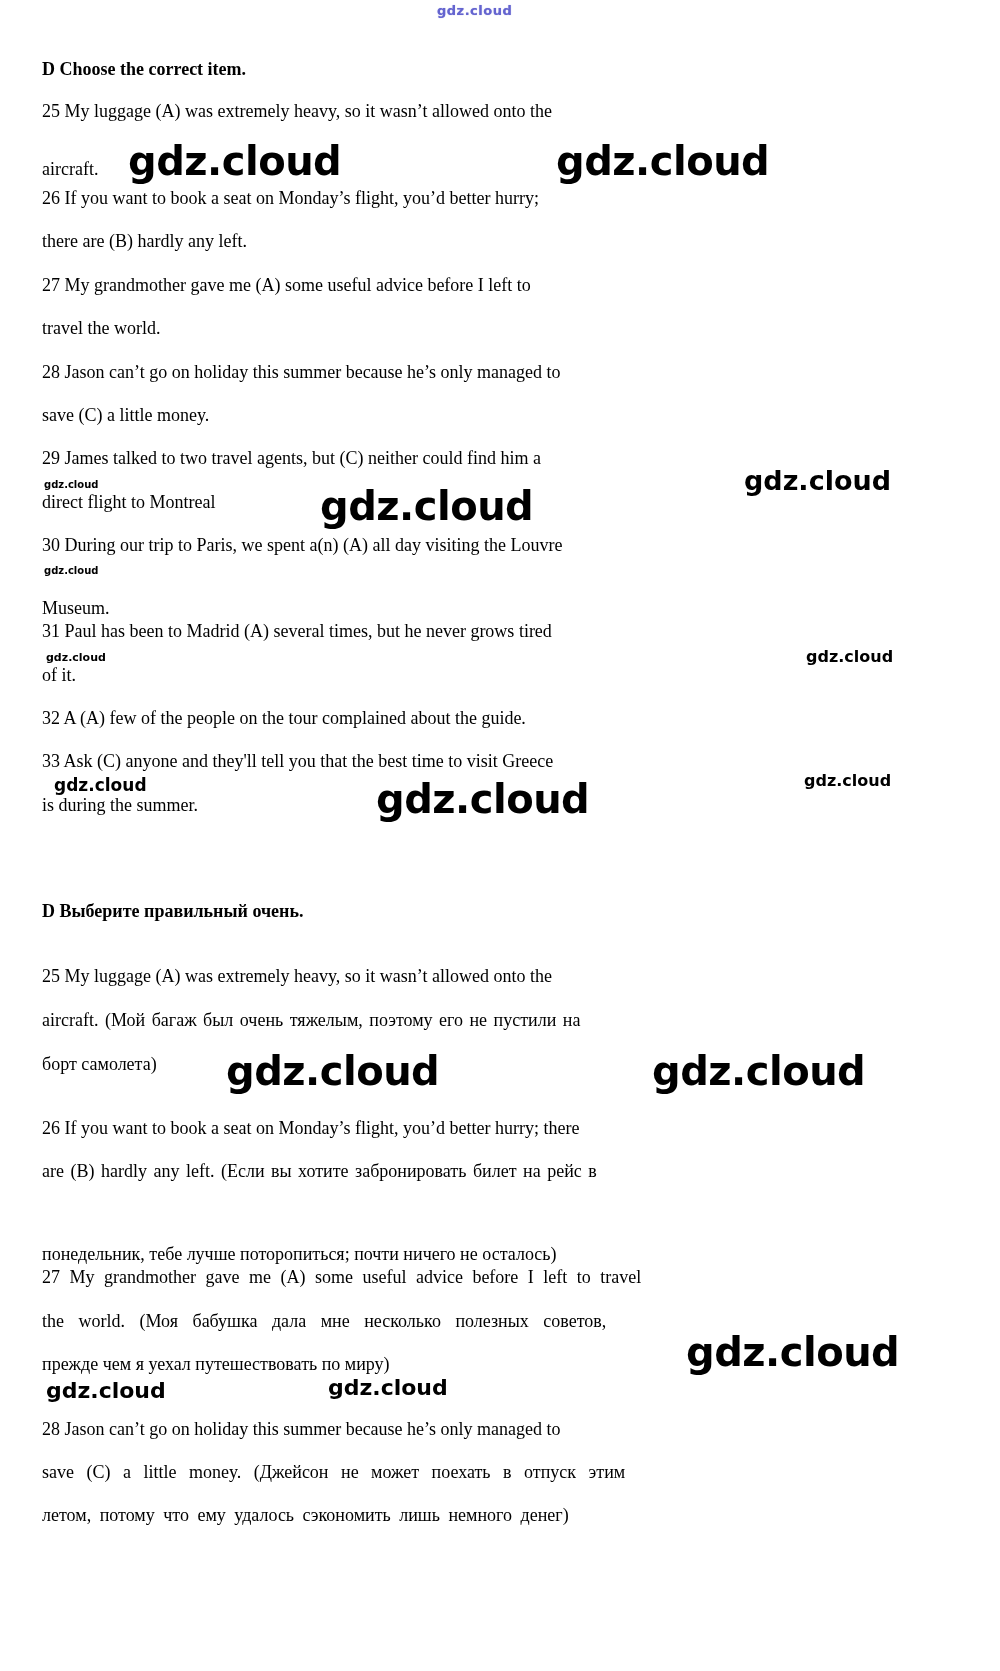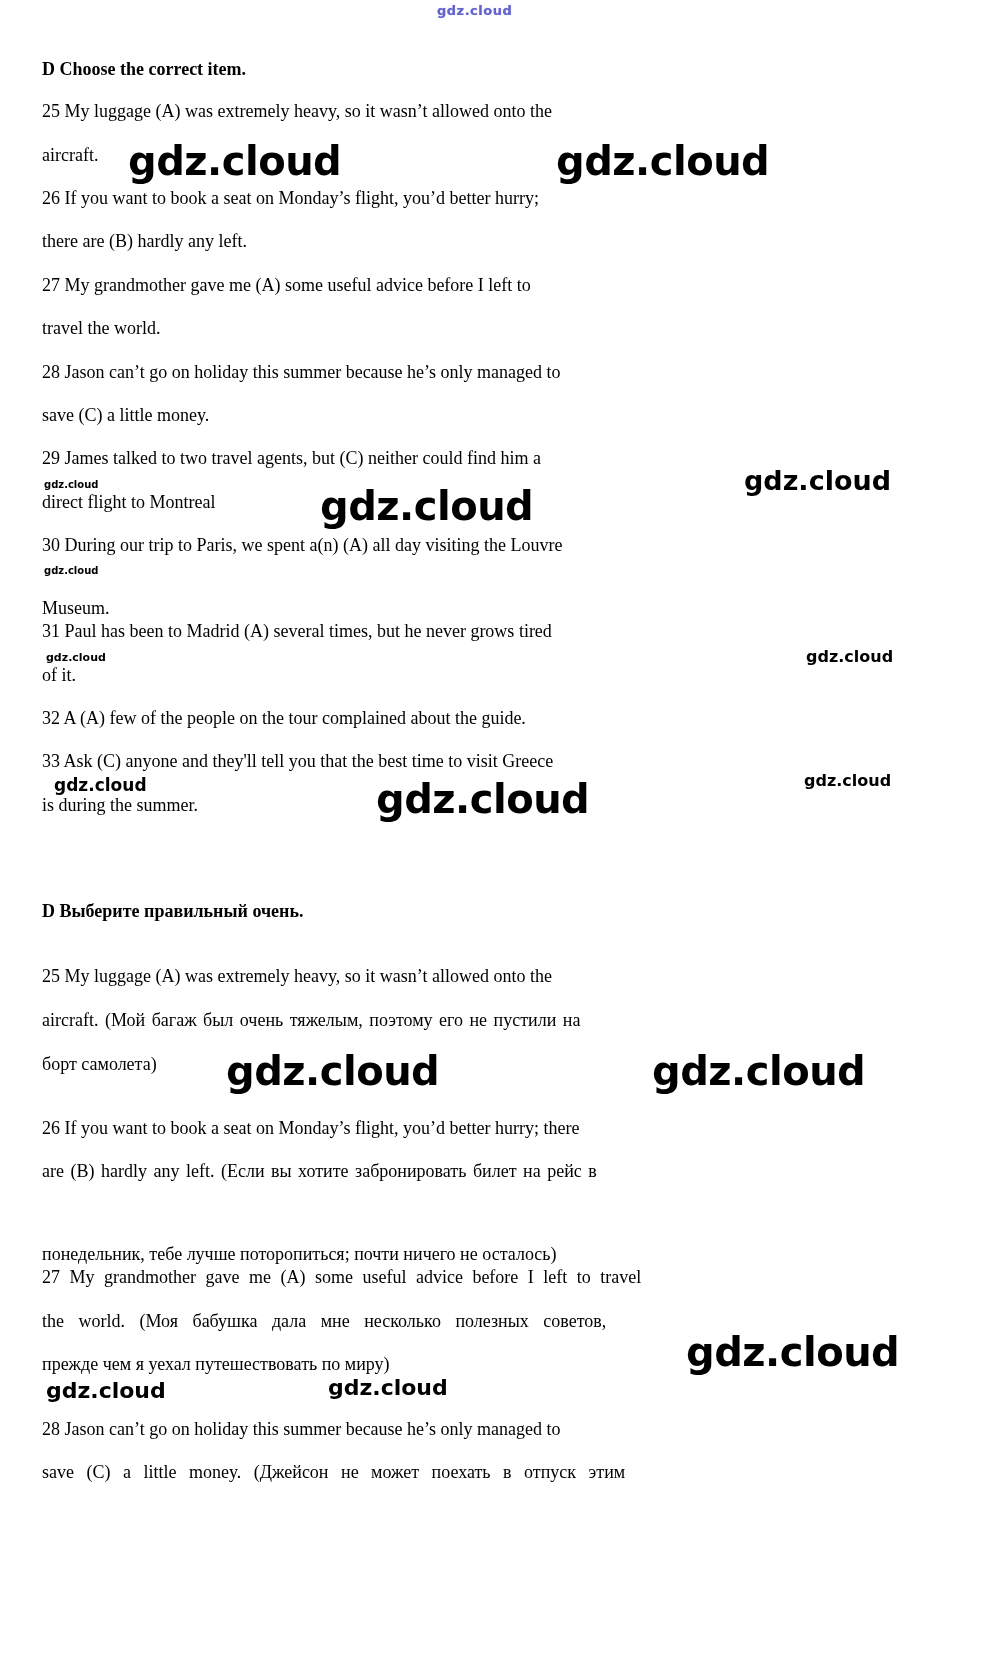--- a/index.html
+++ b/index.html
@@ -45,21 +45,21 @@
 </head>
 <body>
 
 <div class="page">
 
   <span class="wm wm-top" style="left:437px; top:4px;">gdz.cloud</span>
 
   <div class="t bold" style="top:59px;">D Choose the correct item.</div>
 
   <div class="t" style="top:101px;">25 My luggage (A) was extremely heavy, so it wasn’t allowed onto the</div>
-  <div class="t" style="top:145px;">aircraft.</div>
+  <div class="t" style="top:159px;">aircraft.</div>
   <span class="wm wmb" style="left:128px; top:141px;">gdz.cloud</span>
   <span class="wm wmb" style="left:556px; top:141px;">gdz.cloud</span>
 
   <div class="t" style="top:188px;">26 If you want to book a seat on Monday’s flight, you’d better hurry;</div>
   <div class="t" style="top:231px;">there are (B) hardly any left.</div>
 
   <div class="t" style="top:275px;">27 My grandmother gave me (A) some useful advice before I left to</div>
   <div class="t" style="top:318px;">travel the world.</div>
 
   <div class="t" style="top:362px;">28 Jason can’t go on holiday this summer because he’s only managed to</div>
@@ -102,14 +102,15 @@
 
   <div class="t" style="top:1267px; word-spacing:5px;">27 My grandmother gave me (A) some useful advice before I left to travel</div>
   <div class="t" style="top:1311px; word-spacing:10px;">the world. (Моя бабушка дала мне несколько полезных советов,</div>
   <span class="wm wmb" style="left:686px; top:1332px;">gdz.cloud</span>
   <div class="t" style="top:1354px;">прежде чем я уехал путешествовать по миру)</div>
   <span class="wm wms" style="left:46px; top:1380px; font-size:22px;">gdz.cloud</span>
   <span class="wm wms" style="left:328px; top:1377px; font-size:22px;">gdz.cloud</span>
 
   <div class="t" style="top:1419px;">28 Jason can’t go on holiday this summer because he’s only managed to</div>
   <div class="t" style="top:1462px; word-spacing:8px;">save (C) a little money. (Джейсон не может поехать в отпуск этим</div>
+  <div class="t" style="top:1505px; word-spacing:4px;">летом, потому что ему удалось сэкономить лишь немного денег)</div>
 
 </div>
 
 </body></html>

